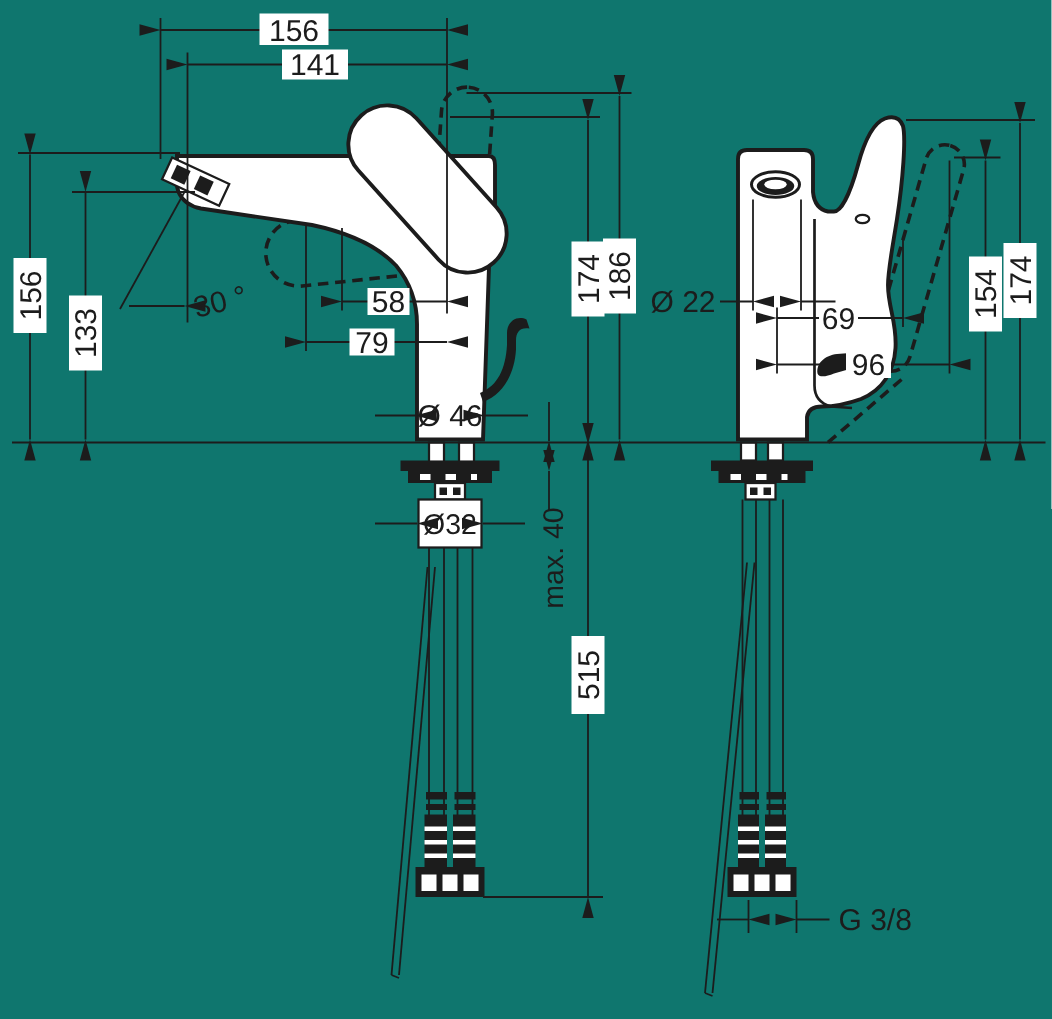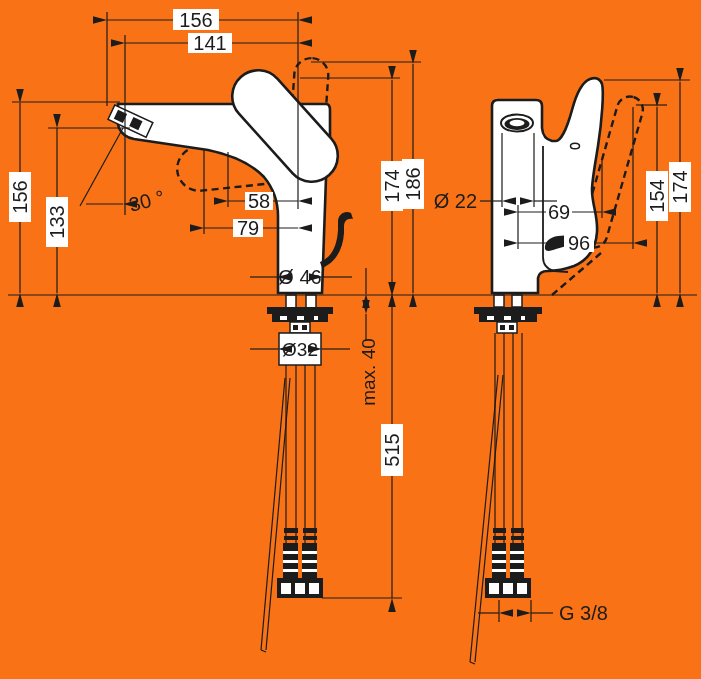--- a/index.html
+++ b/index.html
@@ -1,16 +1,16 @@
 <!DOCTYPE html>
 <html><head>
 <meta charset="utf-8">
 <style>
   html,body{margin:0;padding:0;background:#ffffff;}
-  .stage{position:relative;width:701px;height:679px;background:#f97316;overflow:hidden;
+  .stage{position:relative;width:701px;height:679px;background:#0f766e;overflow:hidden;
          font-family:"Liberation Sans", sans-serif;}
   svg{display:block;}
   svg text{font-family:"Liberation Sans", sans-serif;font-size:20px;fill:#1c1c1c;}
   .thin{stroke:#1c1c1c;stroke-width:1.2;fill:none;}
   .body{stroke:#1c1c1c;stroke-width:2.6;fill:#ffffff;}
   .bodyline{stroke:#1c1c1c;stroke-width:1.8;fill:none;}
   .dashed{stroke:#1c1c1c;stroke-width:2.4;fill:none;stroke-dasharray:7 4.5;}
   .blk{fill:#1c1c1c;stroke:none;}
   .wht{fill:#ffffff;stroke:none;}
   .detail{stroke:#1c1c1c;stroke-width:1.5;fill:#ffffff;}

